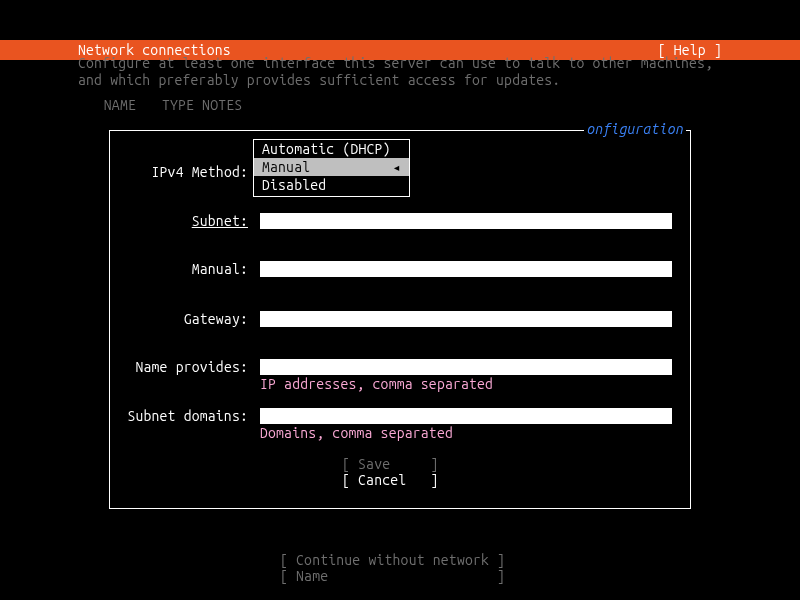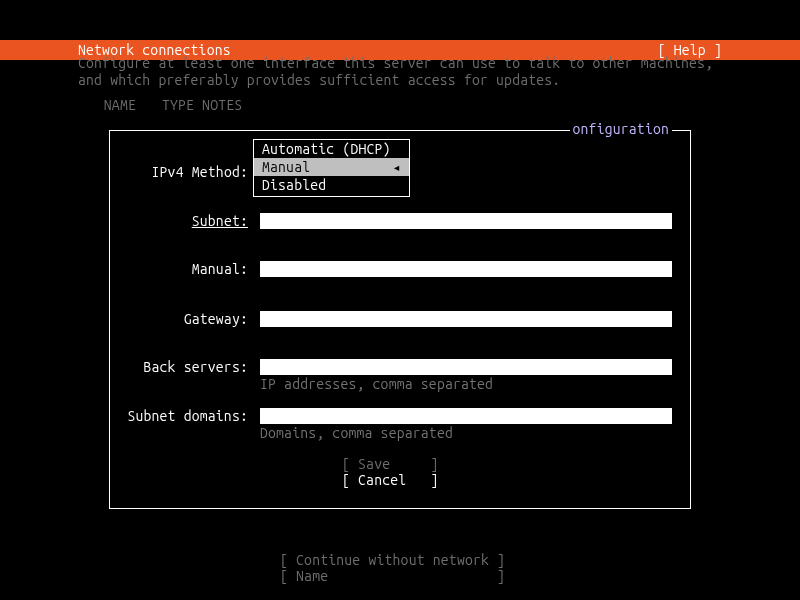--- a/index.html
+++ b/index.html
@@ -56,41 +56,42 @@
     left: 109px;
     top: 130px;
     width: 582px;
     height: 379px;
     border: 1px solid #fff;
     box-sizing: border-box;
   }
   .box-title-mask {
     position: absolute;
     top: -10px;
-    right: 18px;
+    right: 4px;
     background: #000;
     padding: 0 3px;
-    color: #c4b5fd;
+    color: #3b82f6;
+    font-style: italic;
   }
   .label {
     position: absolute;
     color: #fff;
     text-align: right;
   }
   .field {
     position: absolute;
     left: 260px;
     width: 412px;
     height: 16px;
     background: #fff;
   }
   .hint {
     position: absolute;
     left: 260px;
-    color: #737373;
+    color: #f9a8d4;
   }
   .dropdown-box {
     position: absolute;
     left: 253px;
     top: 139px;
     width: 157px;
     height: 58px;
     border: 1px solid #fff;
     background: #000;
     box-sizing: border-box;
@@ -159,21 +160,21 @@
 
 <div class="label" style="left:128px; top:213px; width:120px;text-decoration:underline;">Subnet:</div>
 <div class="field" style="top:213px"></div>
 
 <div class="label" style="left:128px; top:261px; width:120px;">Manual:</div>
 <div class="field" style="top:261px"></div>
 
 <div class="label" style="left:128px; top:311px; width:120px;">Gateway:</div>
 <div class="field" style="top:311px"></div>
 
-<div class="label" style="left:128px; top:359px; width:120px;">Back servers:</div>
+<div class="label" style="left:128px; top:359px; width:120px;">Name provides:</div>
 <div class="field" style="top:359px"></div>
 <div class="hint" style="top:376px">IP addresses, comma separated</div>
 
 <div class="label" style="left:115px; top:408px; width:133px;">Subnet domains:</div>
 <div class="field" style="top:408px"></div>
 <div class="hint" style="top:425px">Domains, comma separated</div>
 
 <div class="btn-row dim" style="top:456px">[ Save     ]</div>
 <div class="btn-row" style="top:472px">[ Cancel   ]</div>
 

